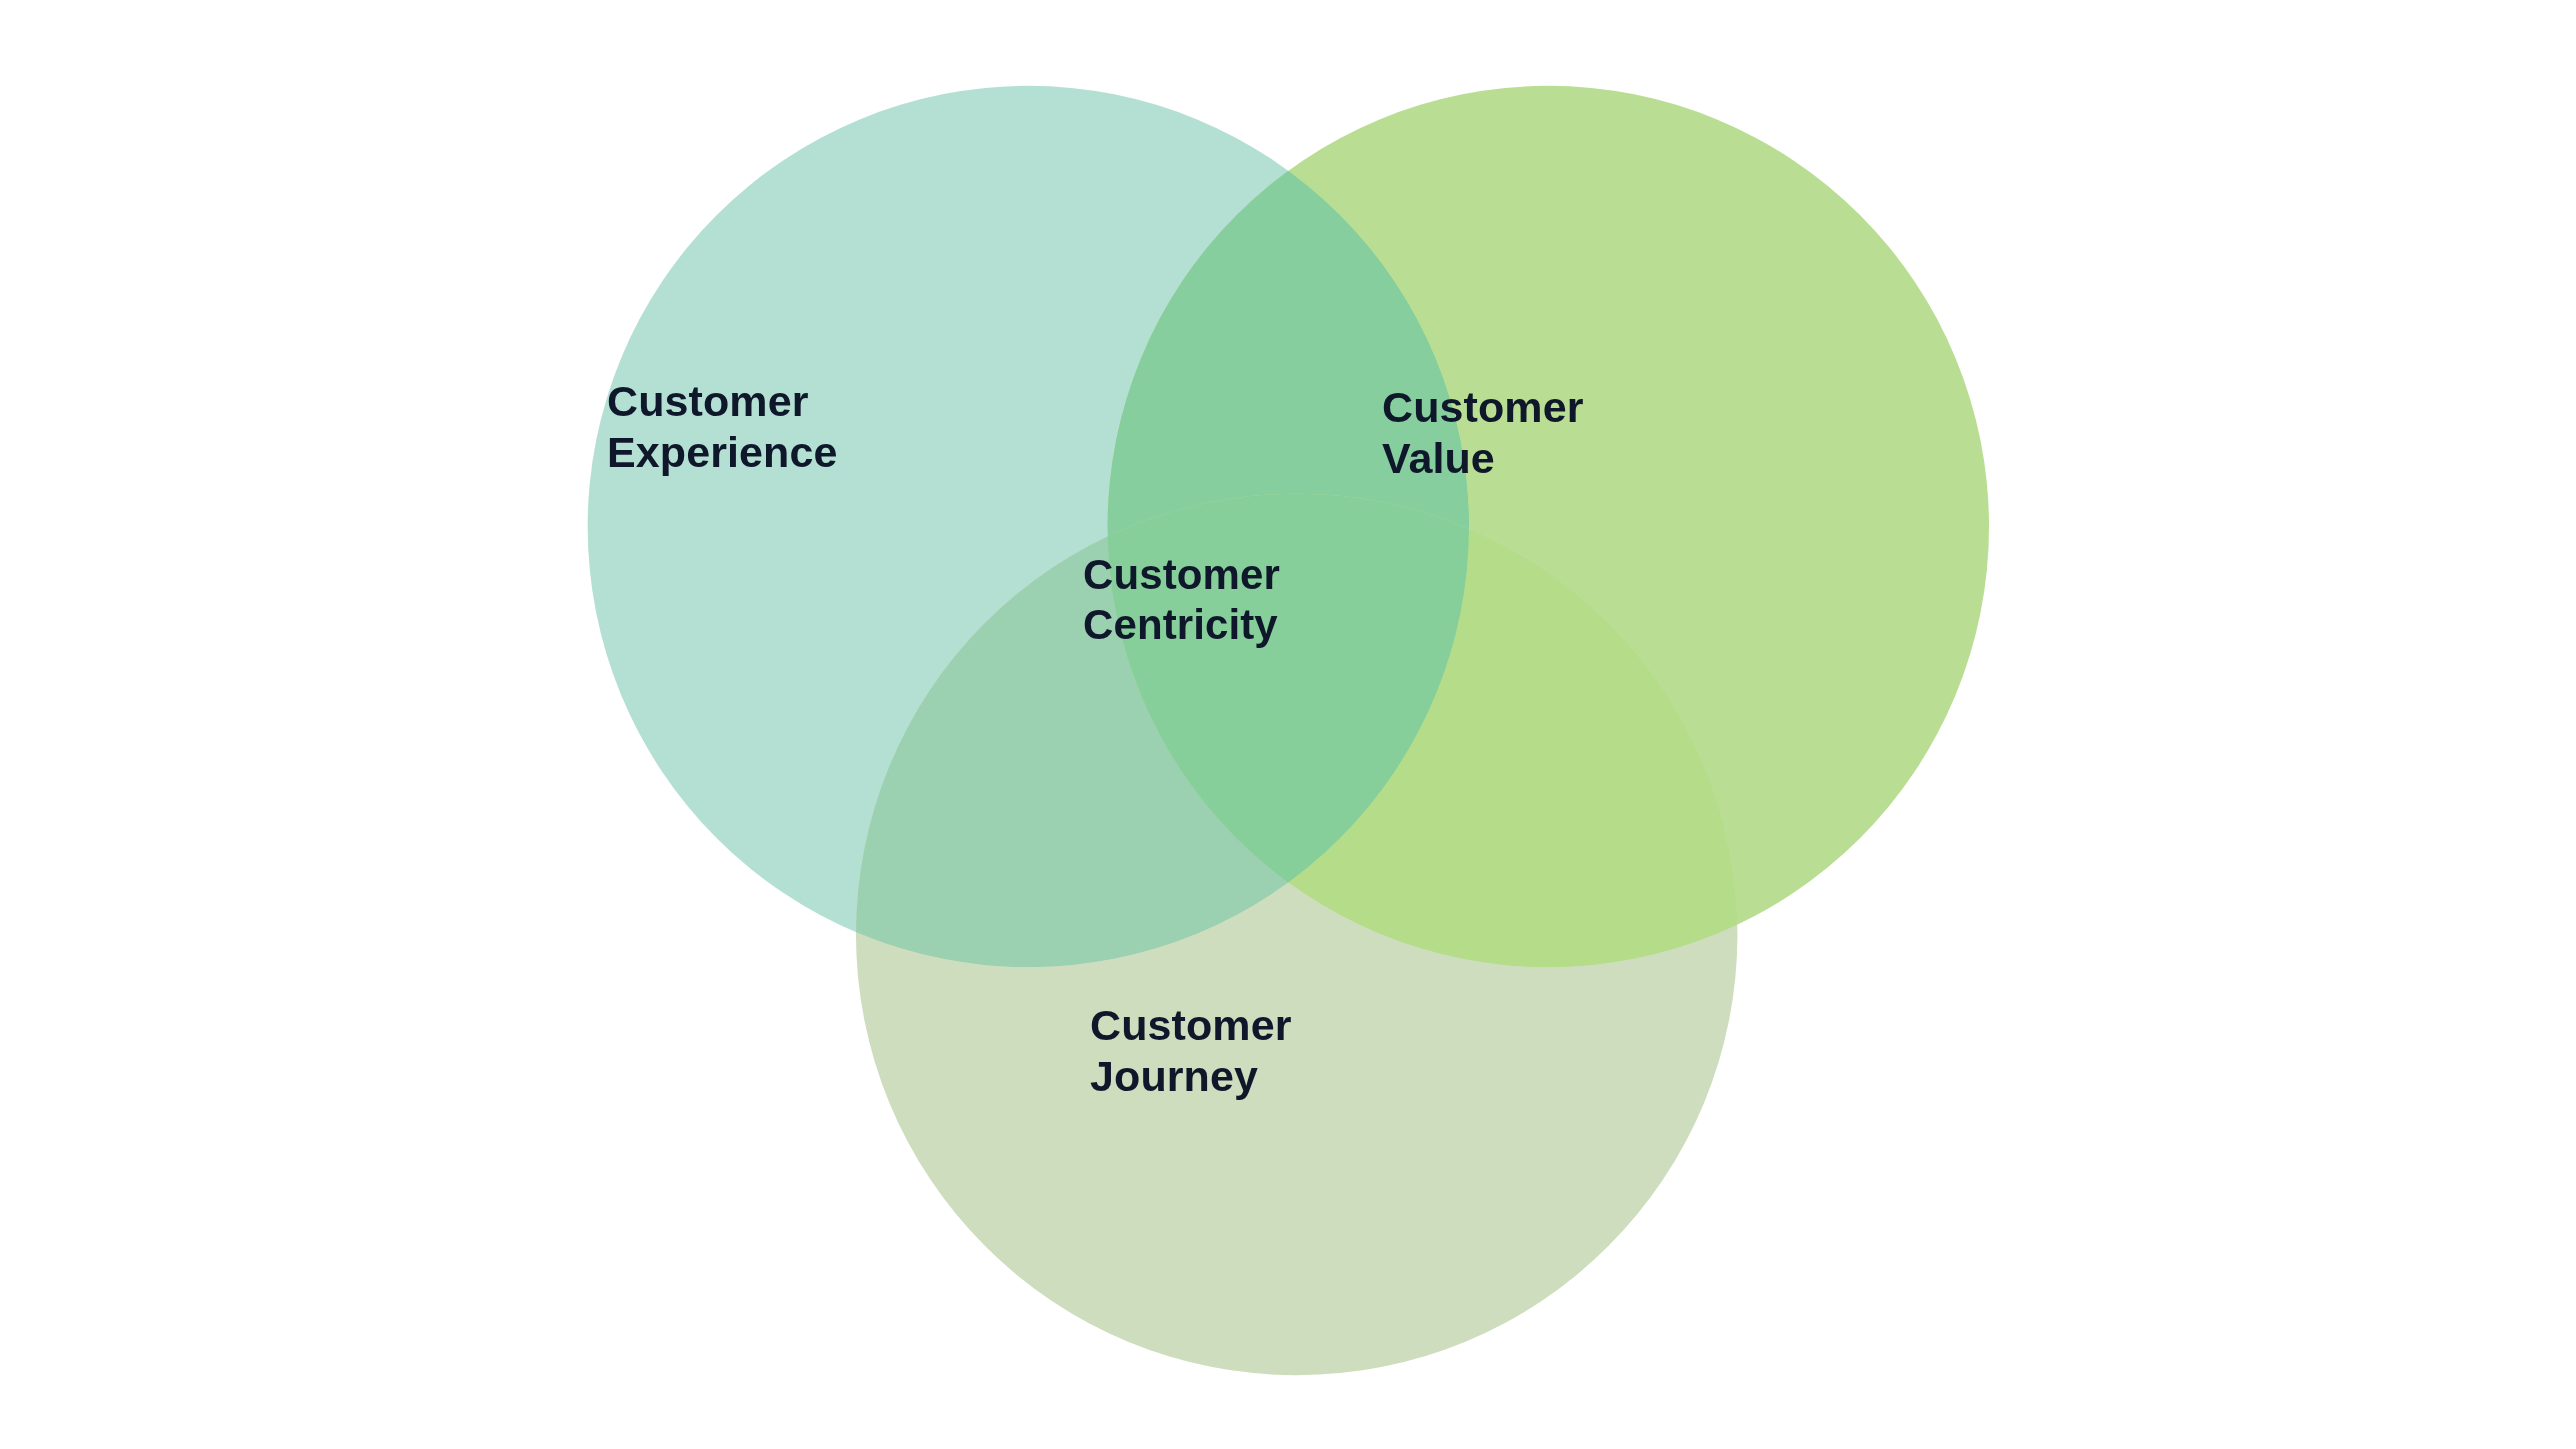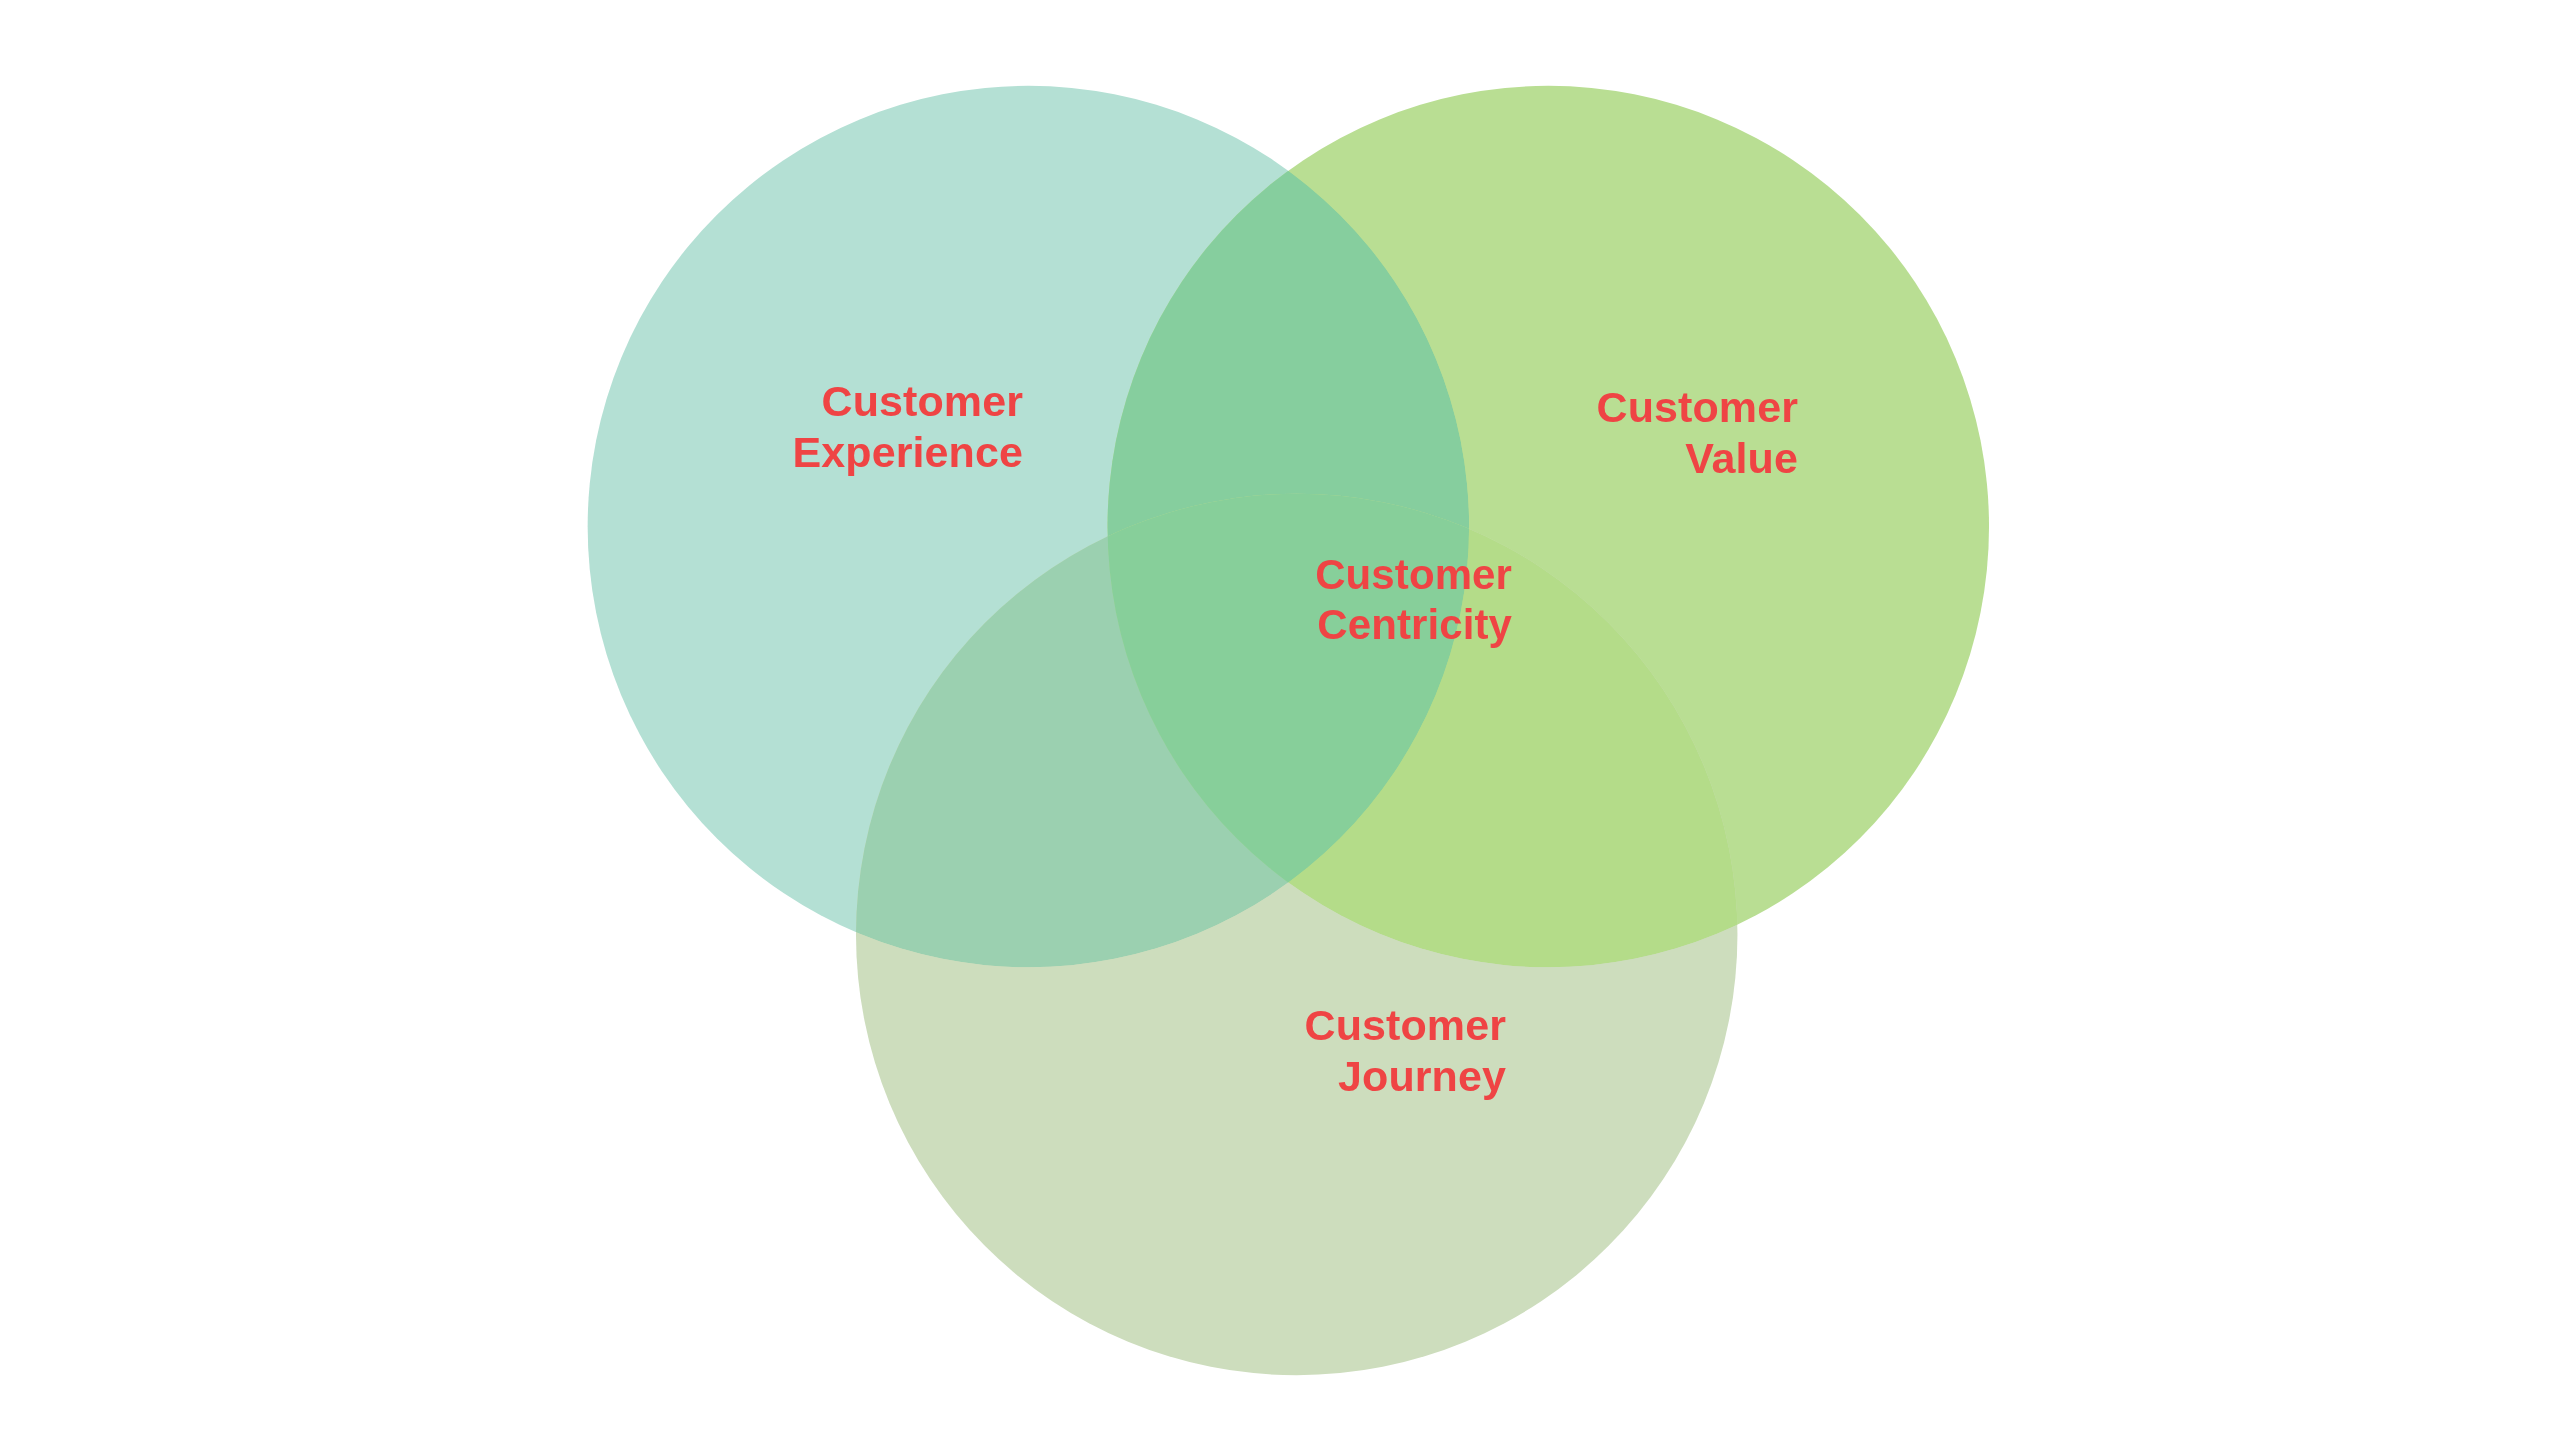--- a/index.html
+++ b/index.html
@@ -23,23 +23,23 @@
   #venn-svg {
     position: absolute;
     left: 0;
     top: 0;
     width: 2576px;
     height: 1449px;
     display: block;
   }
   .venn-label {
     position: absolute;
-    color: #ef4444;
+    color: #0f172a;
     font-weight: 700;
-    text-align: right;
+    text-align: left;
     line-height: 1.18;
     letter-spacing: 0.1px;
     white-space: pre-line;
     -webkit-font-smoothing: antialiased;
     pointer-events: none;
   }
   .label-outer {
     font-size: 43px;
   }
   .label-center {

